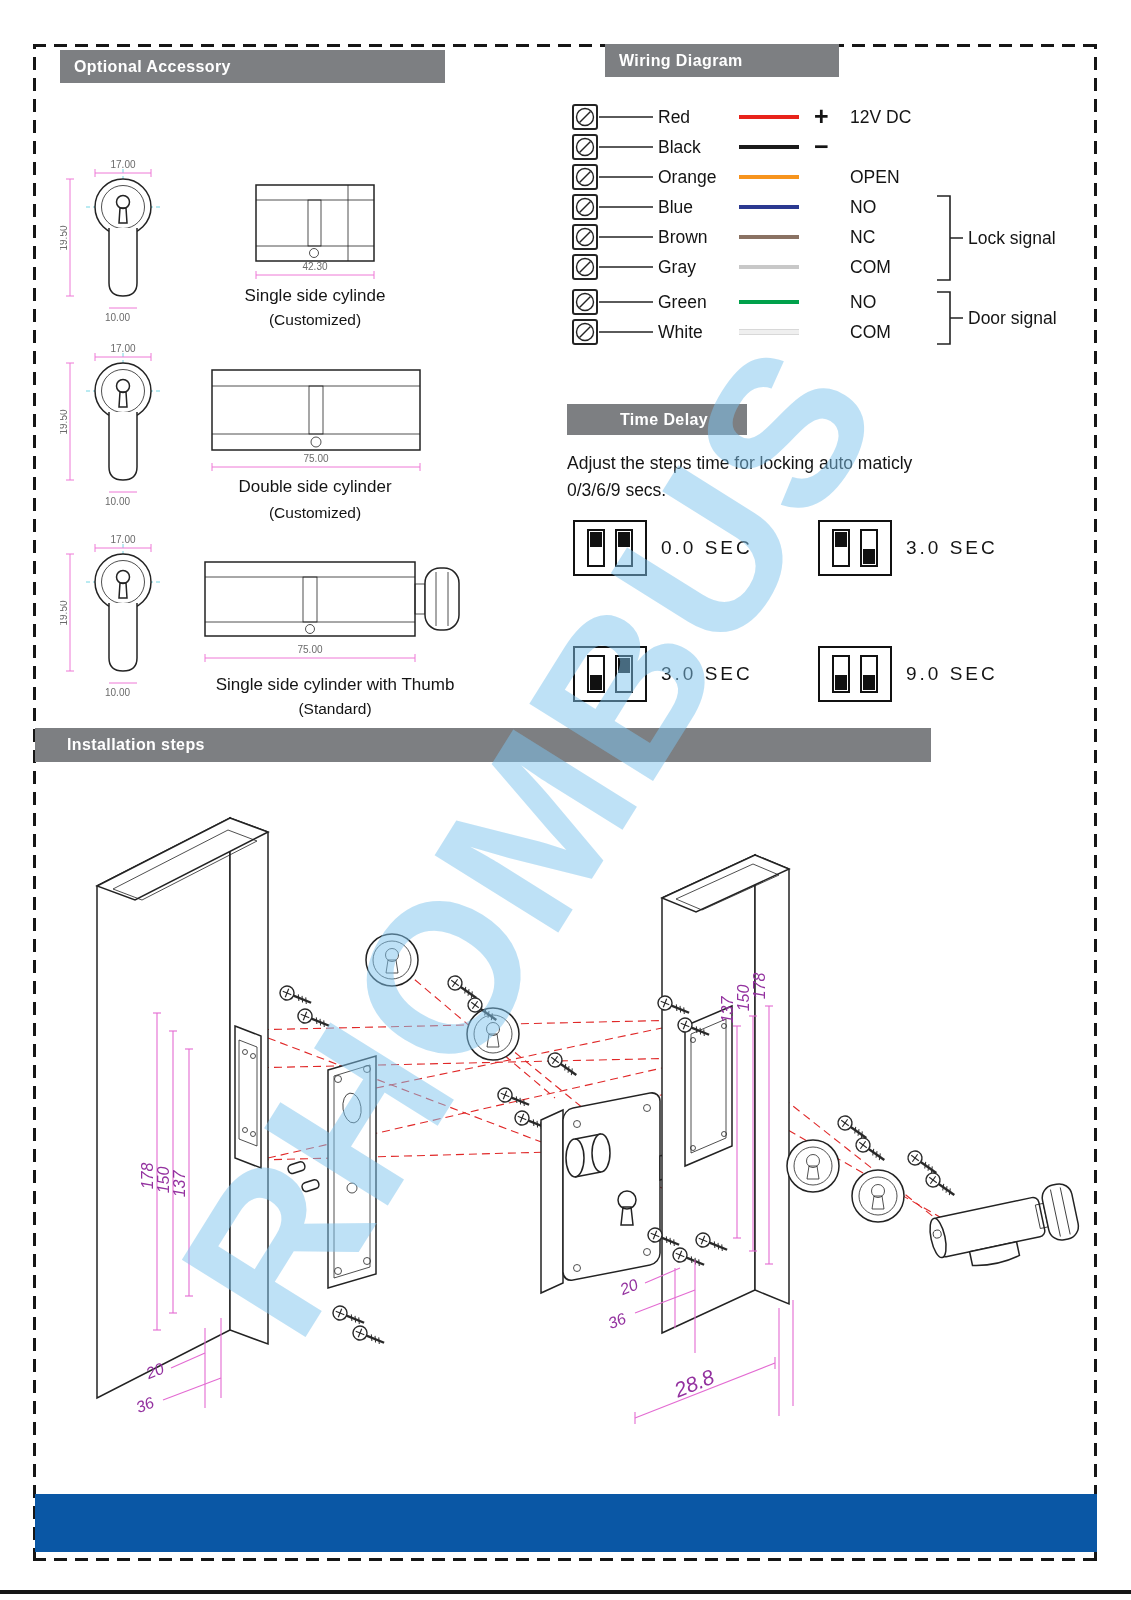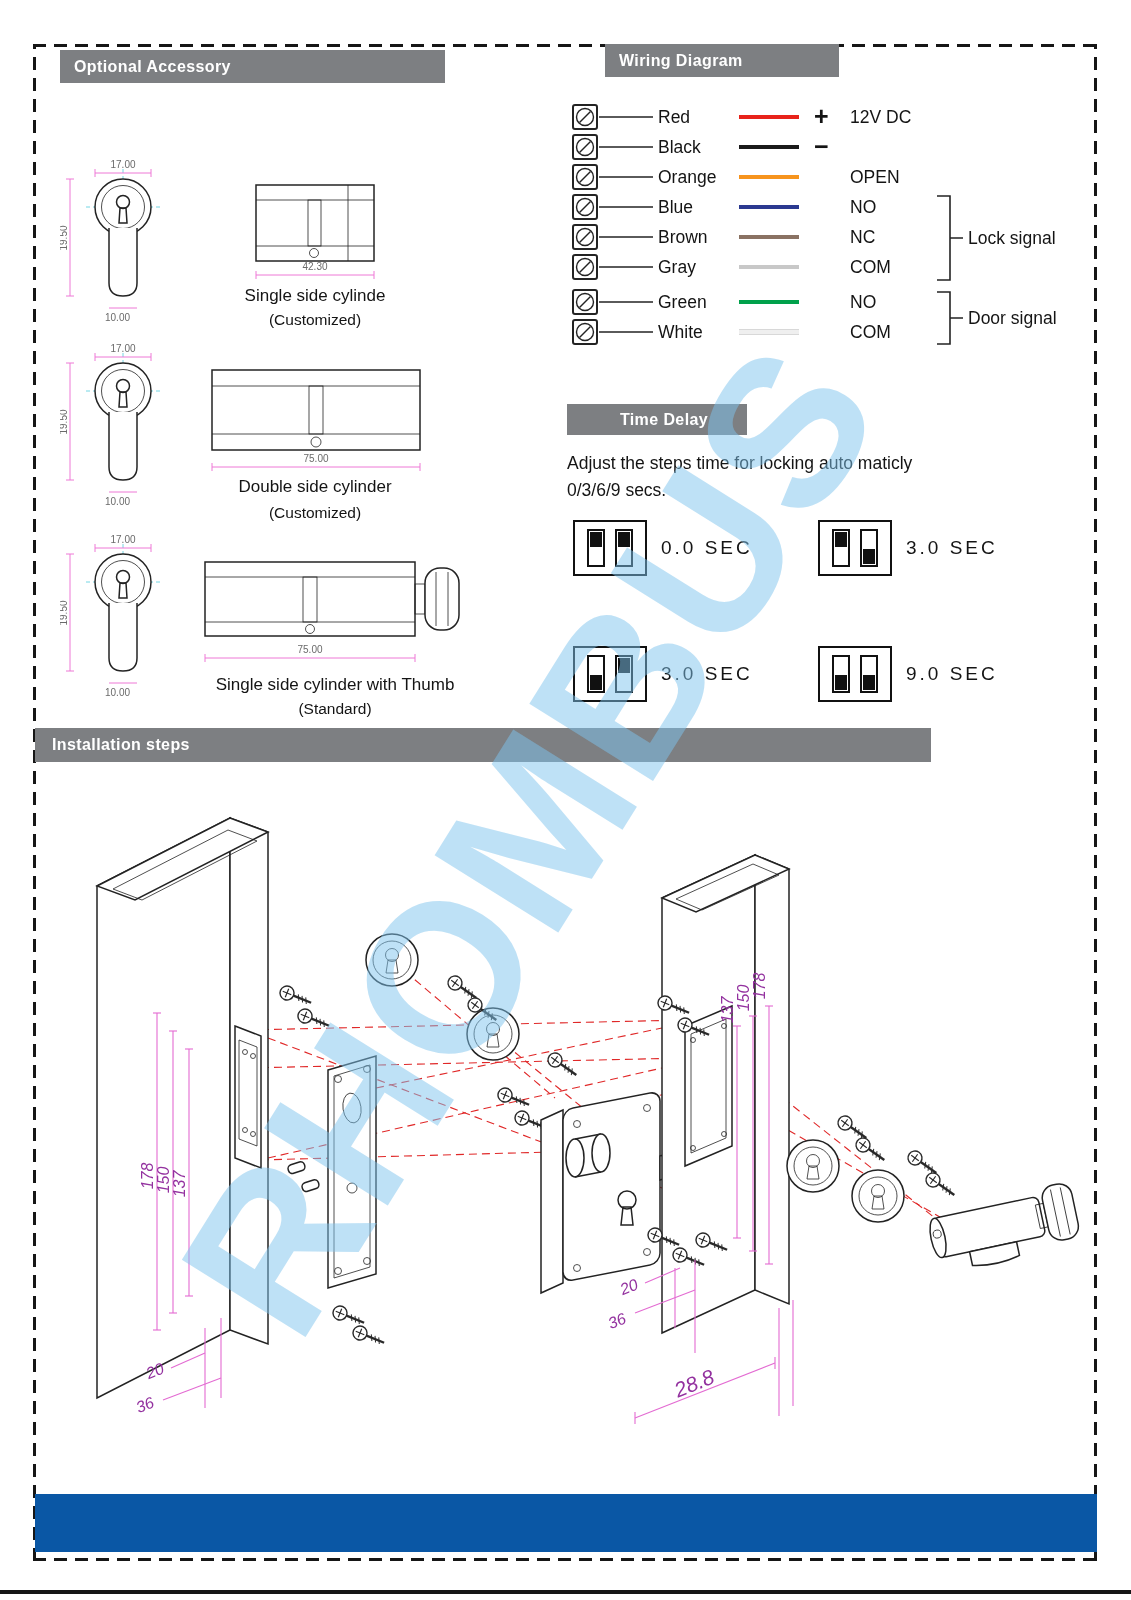--- a/index.html
+++ b/index.html
@@ -12,21 +12,21 @@
   .db-top    { left:33px; top:44px;  width:1064px; height:3px; background:repeating-linear-gradient(90deg,#161616 0 13px,transparent 13px 21px); }
   .db-bottom { left:33px; top:1558px; width:1064px; height:3px; background:repeating-linear-gradient(90deg,#161616 0 13px,transparent 13px 21px); }
   .db-left   { left:33px; top:44px;  width:3px; height:1517px; background:repeating-linear-gradient(0deg,#161616 0 13px,transparent 13px 21px); }
   .db-right  { left:1094px; top:44px; width:3px; height:1517px; background:repeating-linear-gradient(0deg,#161616 0 13px,transparent 13px 21px); }
 
   .bar { position:absolute; background:#7d7f82; color:#ffffff; font-weight:bold;
          font-size:16px; line-height:33px; letter-spacing:.4px; padding-left:14px; box-sizing:border-box; }
   .bar-oa   { left:60px;  top:50px;  width:385px;  height:33px; }
   .bar-wd   { left:565px; top:44px;  width:234px;  height:33px;margin-left:40px; }
   .bar-td   { left:567px; top:404px; width:180px;  height:31px; line-height:31px;text-align:center; }
-  .bar-inst { left:35px;  top:728px; width:896px; height:34px; line-height:34px; padding-left:17px; }
+  .bar-inst { left:35px;  top:728px; width:896px; height:34px; line-height:34px; padding-left:32px; }
 
   .intro { position:absolute; left:75px; top:98px; font-size:17px; line-height:27px; }
   .delay-text { position:absolute; left:567px; top:450px; font-size:17.5px; line-height:27px; width:520px; }
 
   .fig { position:absolute; }
   .fig1 { left:60px; top:158px; }
   .fig2 { left:60px; top:342px; }
   .fig3 { left:60px; top:530px; }
   .wiring-svg { position:absolute; left:567px; top:100px; }
   .install-svg { position:absolute; left:35px; top:768px; }

